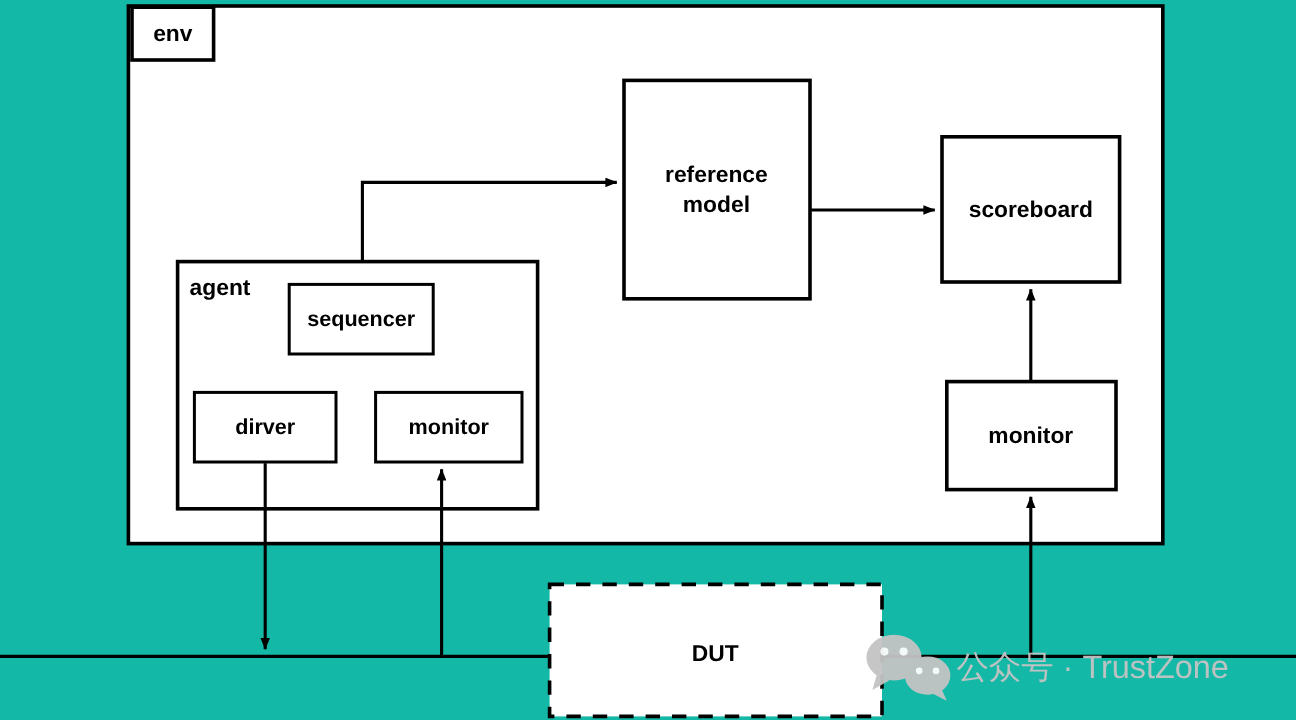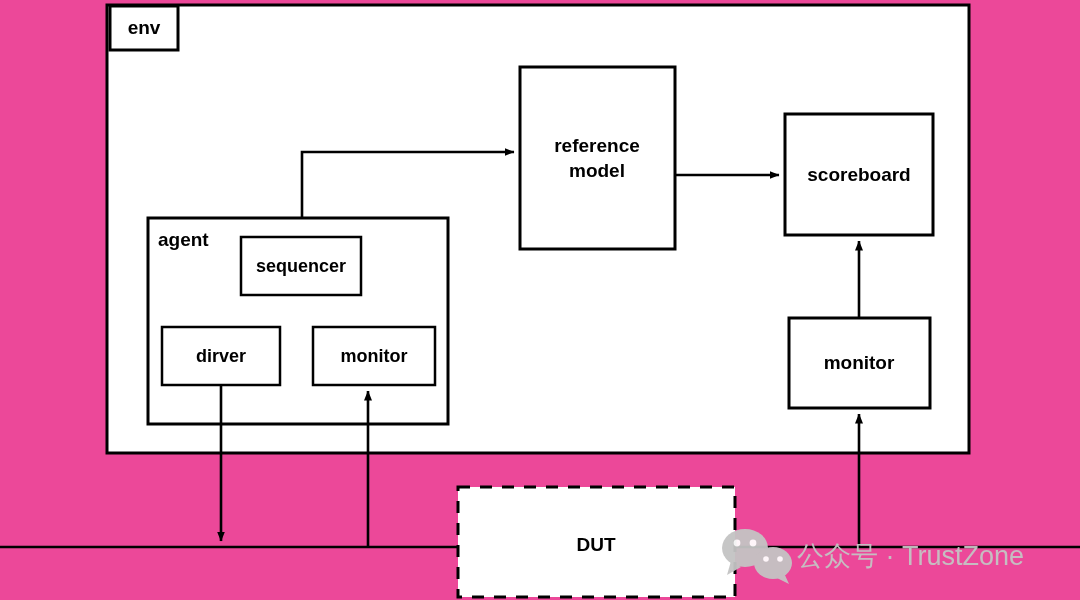--- a/index.html
+++ b/index.html
@@ -8,21 +8,21 @@
     padding: 0;
     background: #ffffff;
   }
   body {
     font-family: "Liberation Sans", sans-serif;
   }
   #canvas {
     position: relative;
     width: 1080px;
     height: 600px;
-    background: #ec4899;
+    background: #14b8a6;
     overflow: hidden;
   }
   #diagram-svg {
     position: absolute;
     left: 0;
     top: 0;
     width: 1080px;
     height: 600px;
   }
   .box-label {

